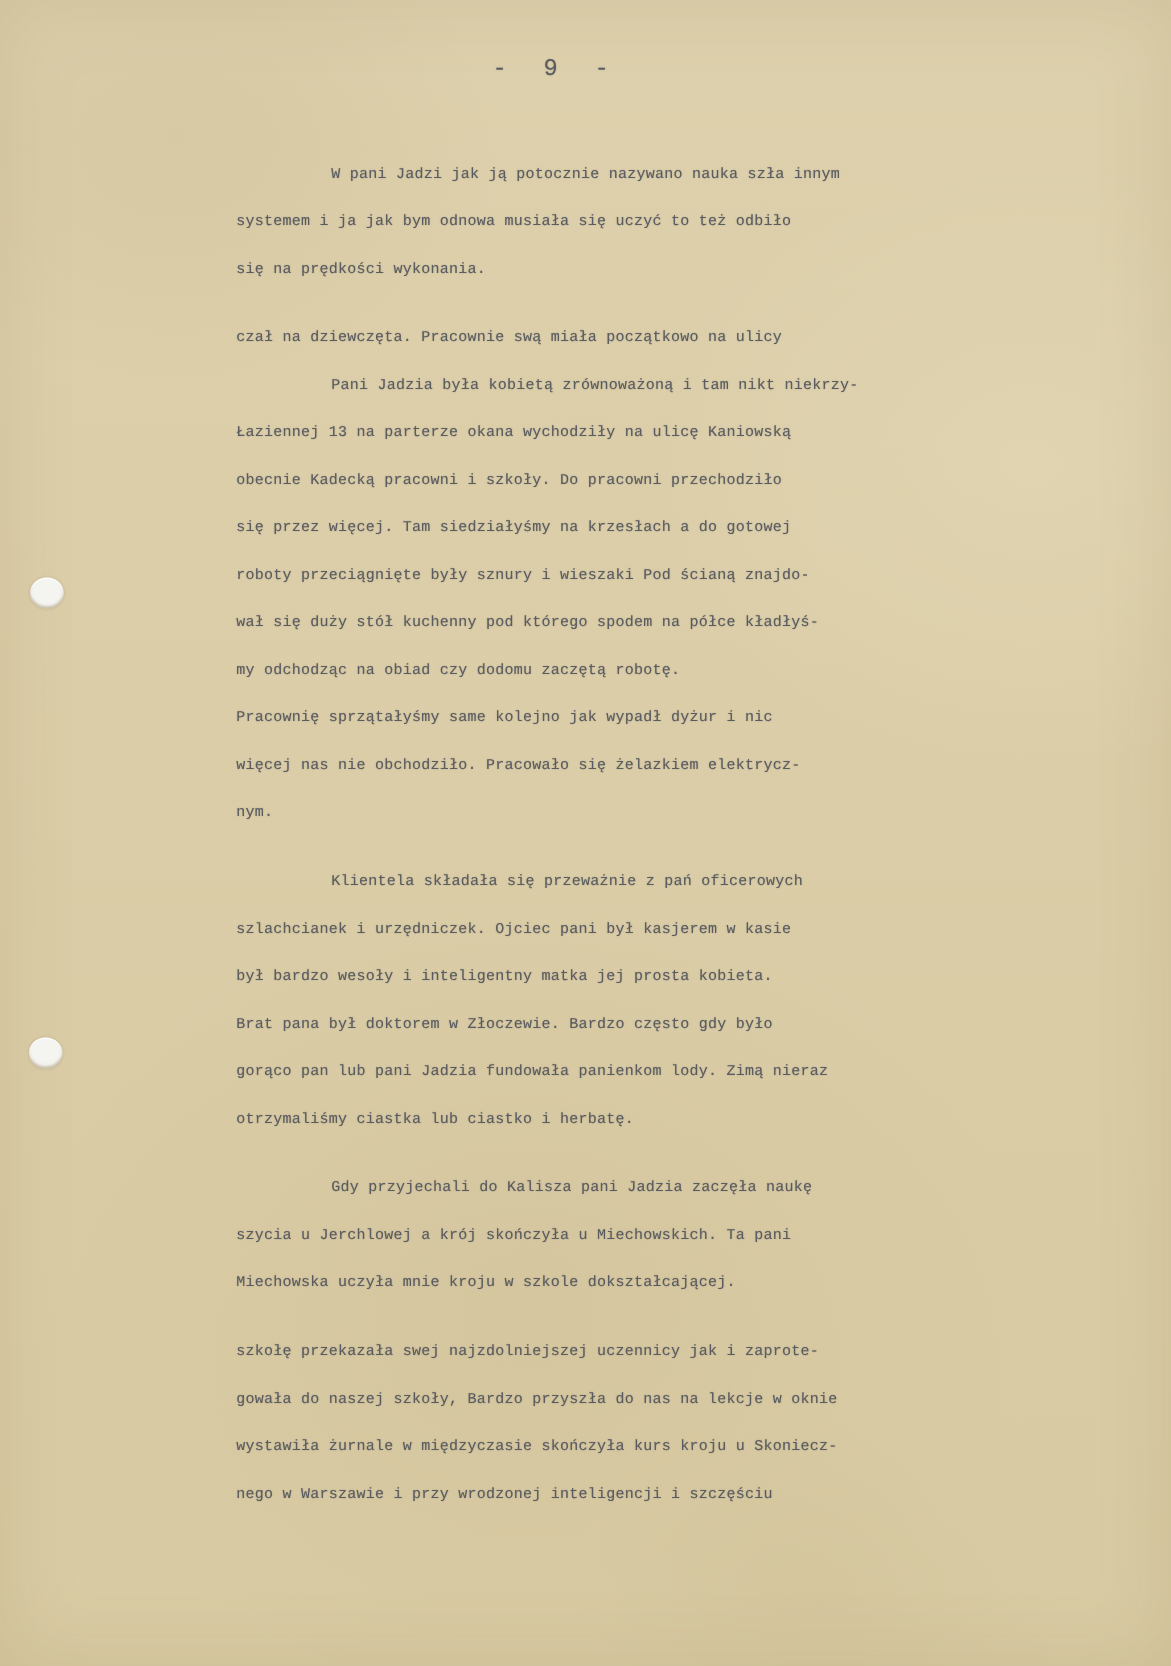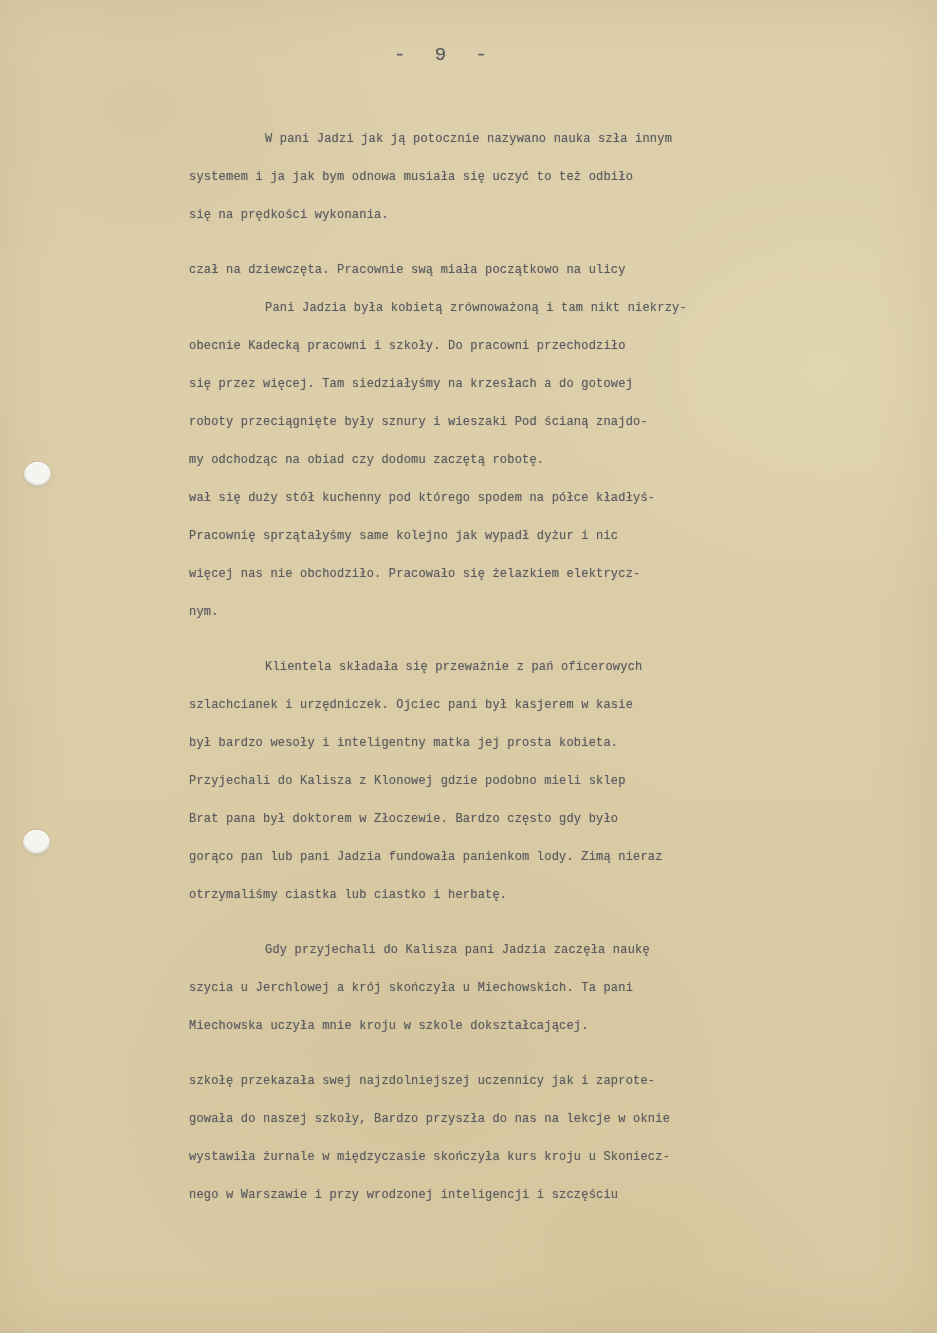--- a/index.html
+++ b/index.html
@@ -65,34 +65,34 @@
   <div class="page-number">- 9 -</div>
   <main class="text-block">
       <div class="para">
         <div class="line first">W pani Jadzi jak ją potocznie nazywano nauka szła innym</div>
         <div class="line">systemem i ja jak bym odnowa musiała się uczyć to też odbiło</div>
         <div class="line">się na prędkości wykonania.</div>
       </div>
       <div class="para">
         <div class="line">czał na dziewczęta. Pracownie swą miała początkowo na ulicy</div>
         <div class="line first">Pani Jadzia była kobietą zrównoważoną i tam nikt niekrzy-</div>
+        <div class="line">Łaziennej 13 na parterze okana wychodziły na ulicę Kaniowską</div>
         <div class="line">obecnie Kadecką pracowni i szkoły. Do pracowni przechodziło</div>
         <div class="line">się przez więcej. Tam siedziałyśmy na krzesłach a do gotowej</div>
         <div class="line">roboty przeciągnięte były sznury i wieszaki Pod ścianą znajdo-</div>
+        <div class="line">wał się duży stół kuchenny pod którego spodem na półce kładłyś-</div>
         <div class="line">my odchodząc na obiad czy dodomu zaczętą robotę.</div>
-        <div class="line">wał się duży stół kuchenny pod którego spodem na półce kładłyś-</div>
         <div class="line">Pracownię sprzątałyśmy same kolejno jak wypadł dyżur i nic</div>
         <div class="line">więcej nas nie obchodziło. Pracowało się żelazkiem elektrycz-</div>
         <div class="line">nym.</div>
       </div>
       <div class="para">
         <div class="line first">Klientela składała się przeważnie z pań oficerowych</div>
         <div class="line">szlachcianek i urzędniczek. Ojciec pani był kasjerem w kasie</div>
         <div class="line">był bardzo wesoły i inteligentny matka jej prosta kobieta.</div>
-        <div class="line">Przyjechali do Kalisza z Klonowej gdzie podobno mieli sklep</div>
         <div class="line">Brat pana był doktorem w Złoczewie. Bardzo często gdy było</div>
         <div class="line">gorąco pan lub pani Jadzia fundowała panienkom lody. Zimą nieraz</div>
         <div class="line">otrzymaliśmy ciastka lub ciastko i herbatę.</div>
       </div>
       <div class="para">
         <div class="line first">Gdy przyjechali do Kalisza pani Jadzia zaczęła naukę</div>
         <div class="line">szycia u Jerchlowej a krój skończyła u Miechowskich. Ta pani</div>
         <div class="line">Miechowska uczyła mnie kroju w szkole dokształcającej.</div>
       </div>
       <div class="para">

